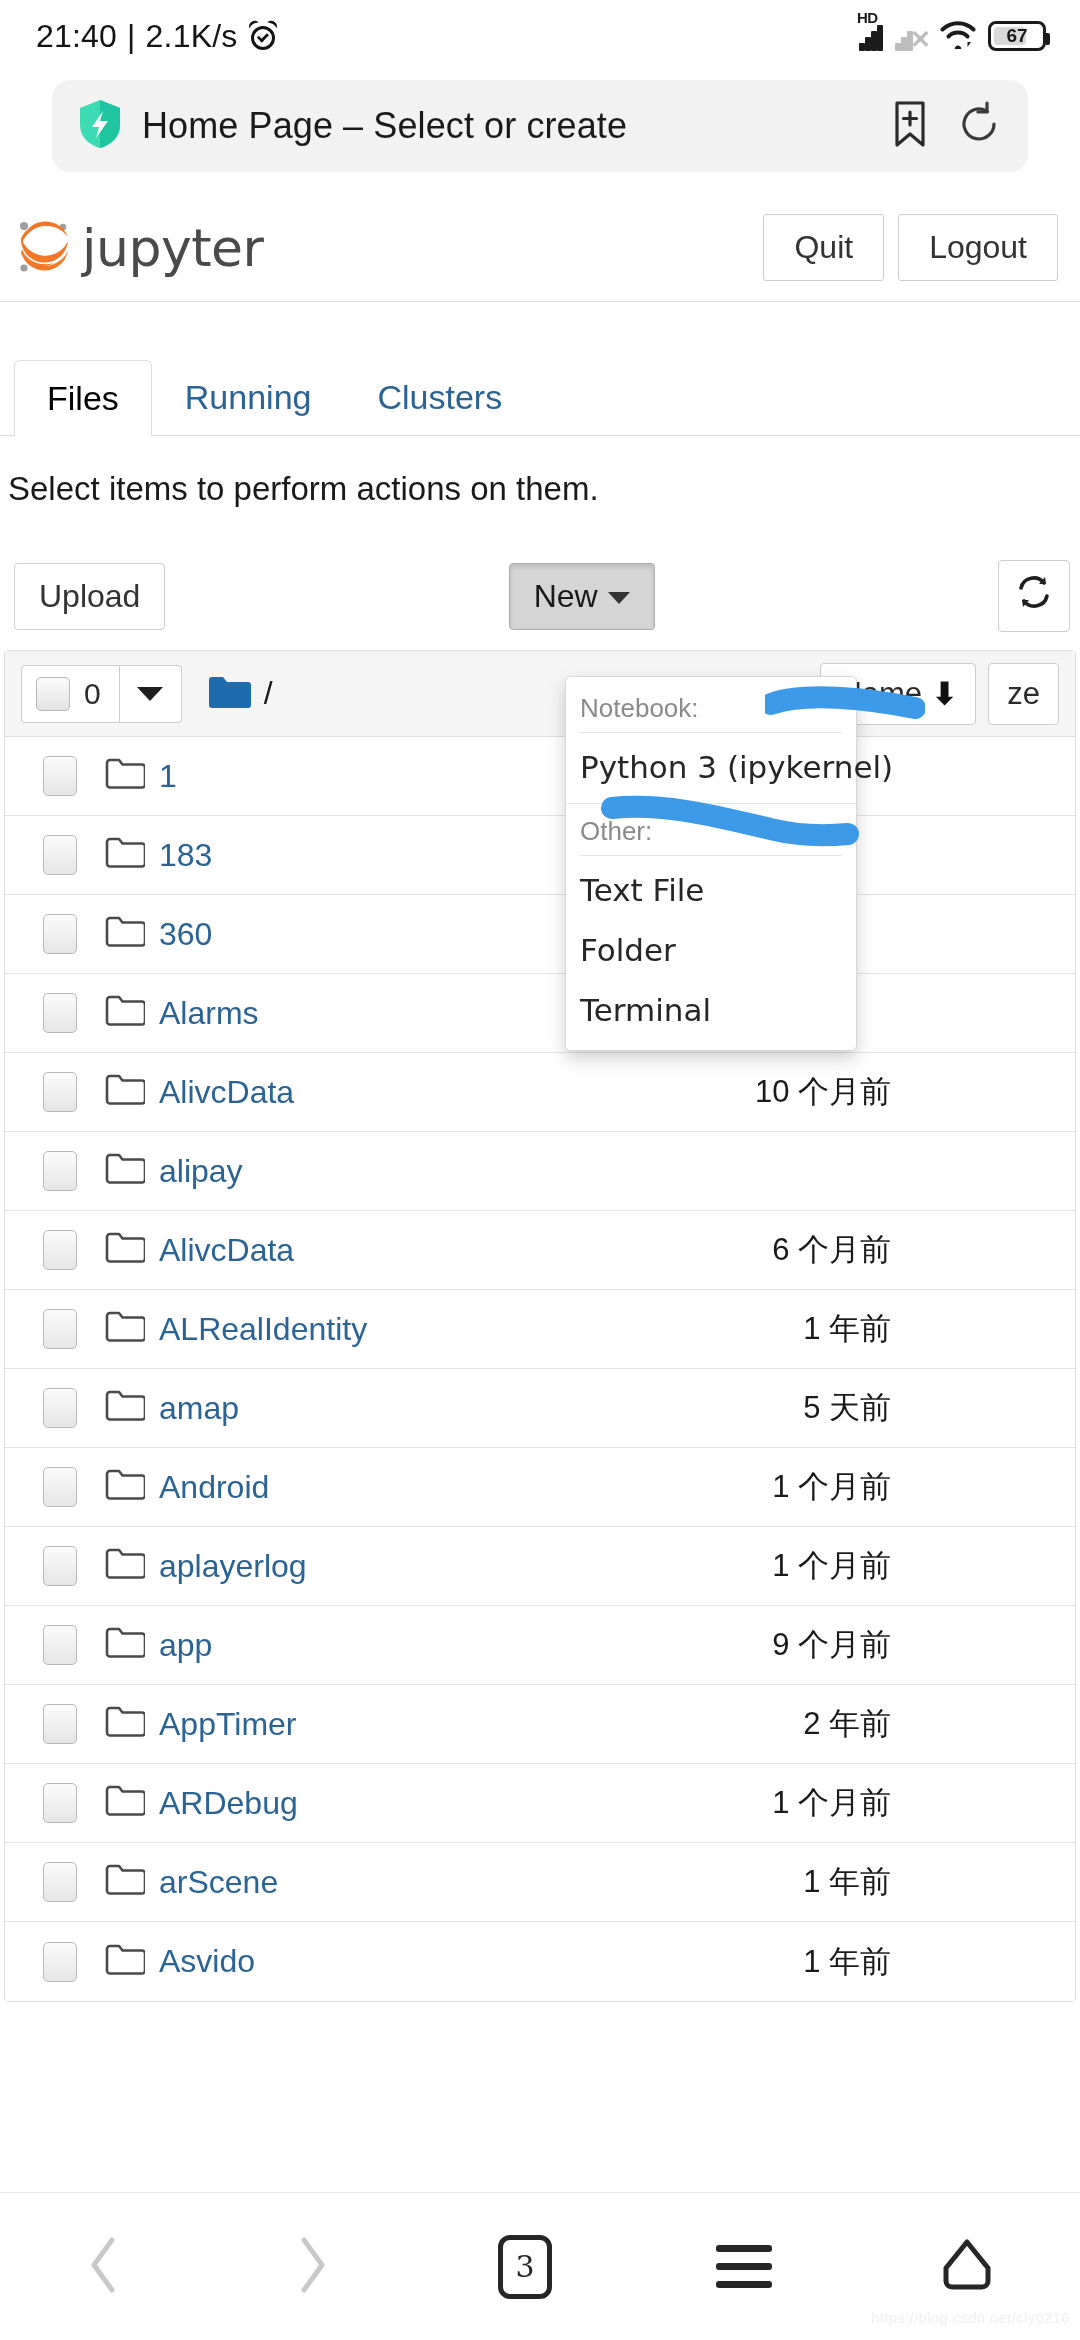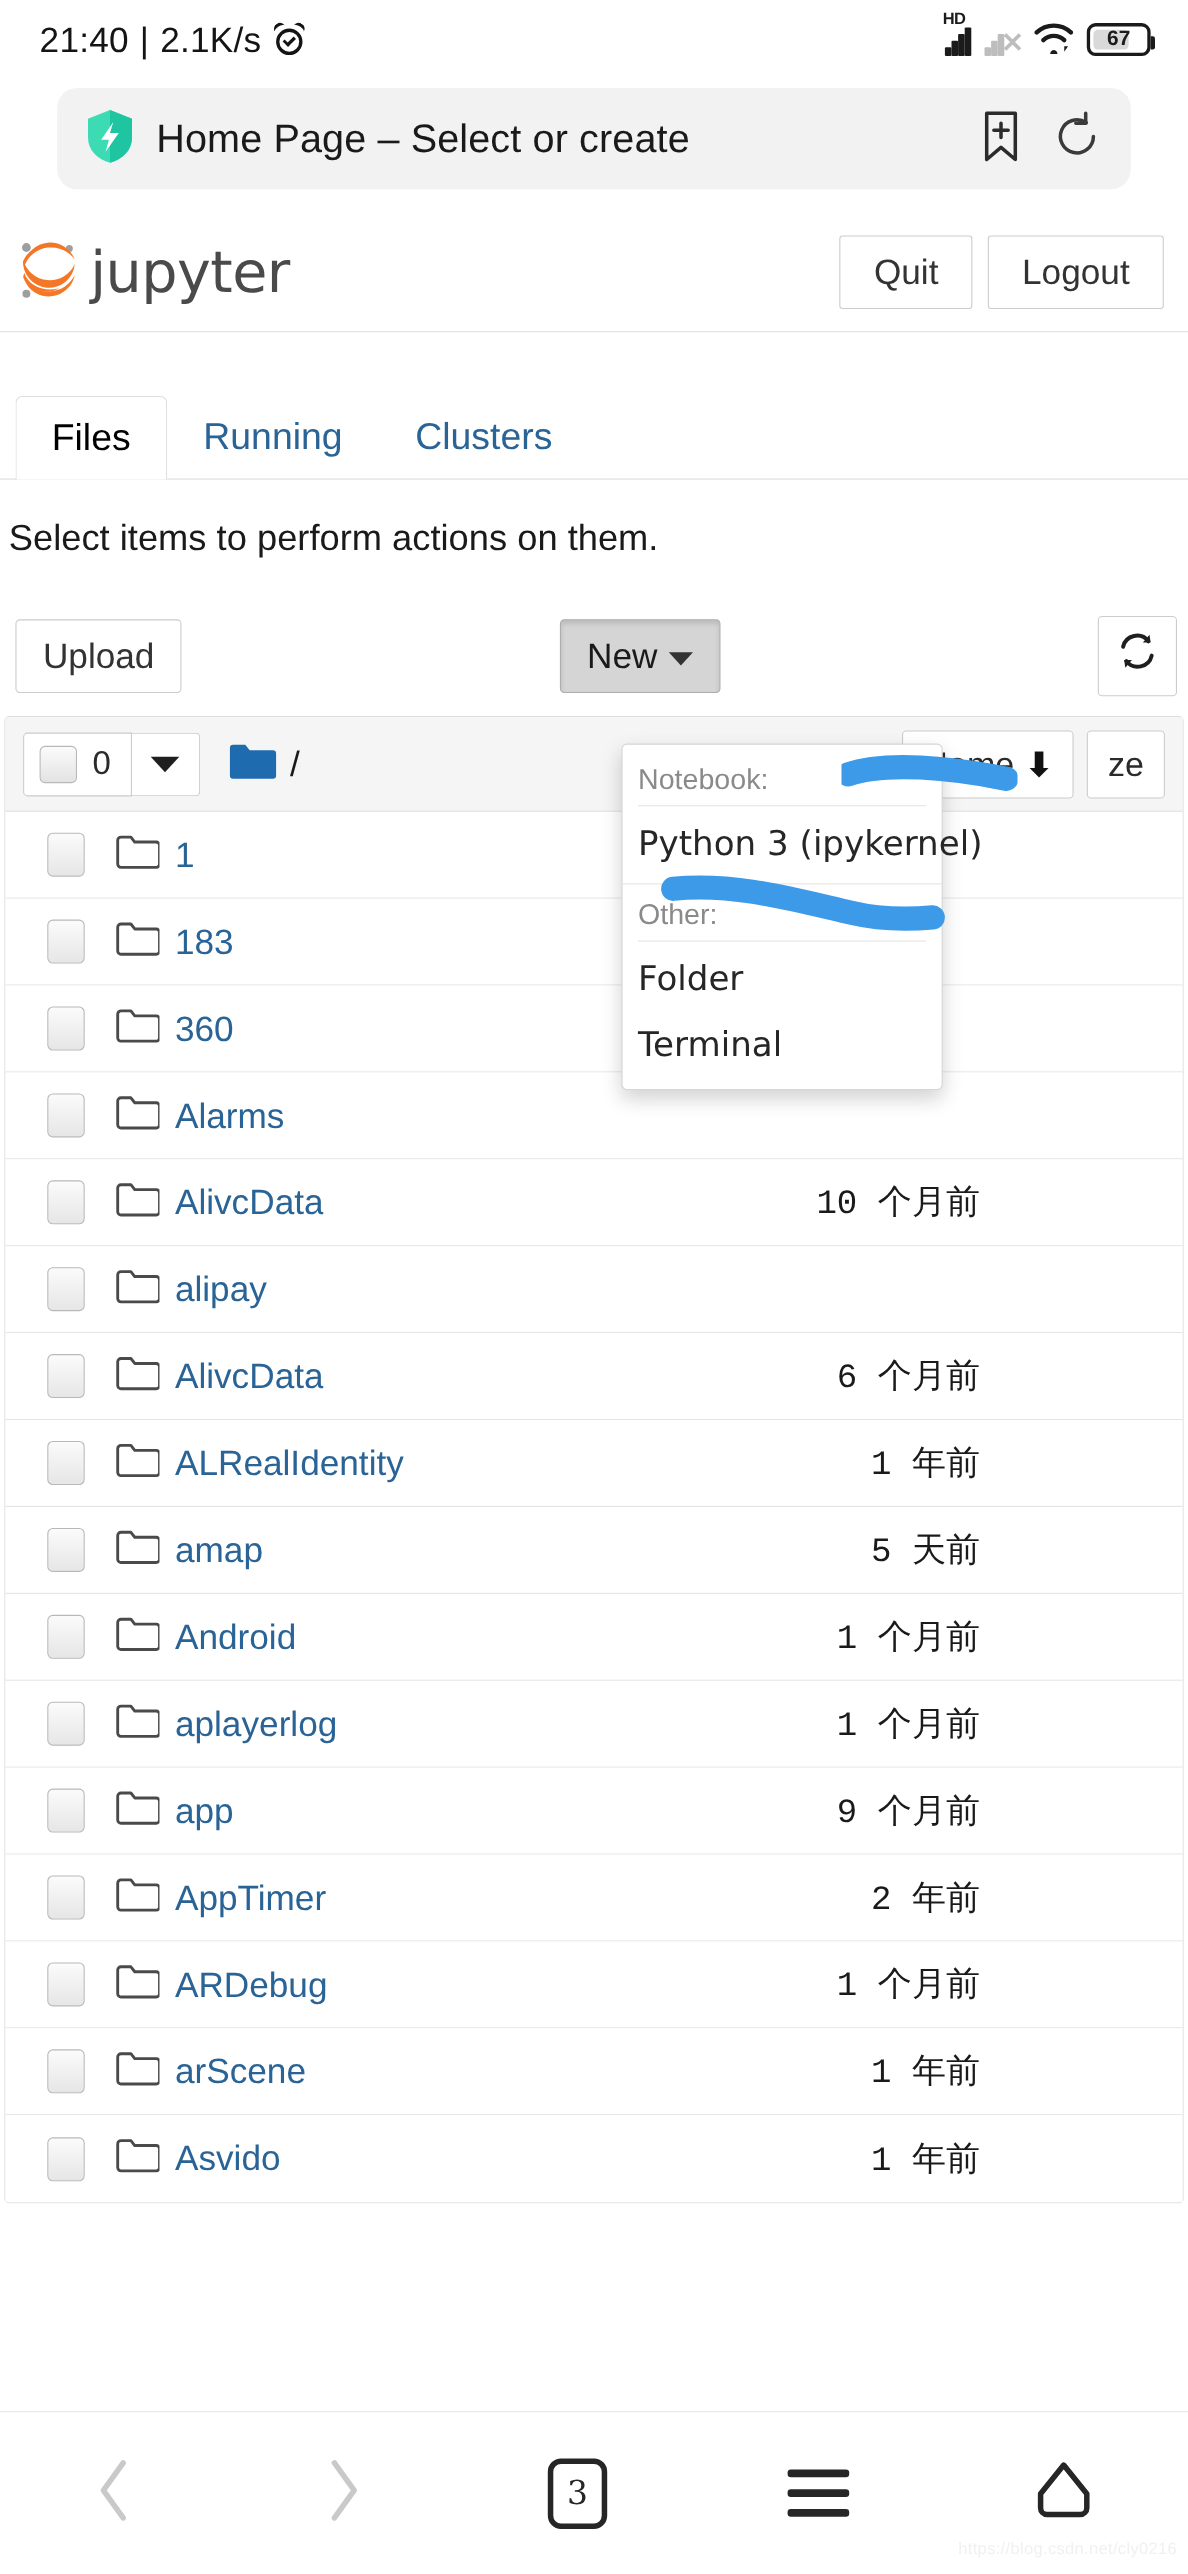--- a/index.html
+++ b/index.html
@@ -205,21 +205,21 @@
     margin-left: 22px; flex: 0 0 auto;
   }
   .folder-ic { margin-left: 28px; flex: 0 0 auto; }
   .row-name {
     font-size: 32px; color: #2a6496; margin-left: 14px;
     white-space: nowrap; overflow: hidden;
   }
   .row-time {
     margin-left: auto; font-size: 31px; color: #1a1a1a;
     padding-right: 168px; white-space: nowrap;
-    font-family: Liberation Mono, monospace;
+    font-family: Liberation Sans, sans-serif;
   }
 
   
   .dropdown {
     position: absolute; left: 565px; top: 676px; width: 292px;
     background: #ffffff; border: 1px solid #d6d6d6; border-radius: 5px;
     box-shadow: 0 8px 18px rgba(0,0,0,0.18); z-index: 40; padding: 8px 0 10px 0;
   }
   .dd-label {
     font-size: 26px; color: #8a8a8a; padding: 8px 14px 6px 14px;
@@ -538,20 +538,21 @@
   </div>
 </div>
 
 <div class="dropdown">
   <div class="dd-label">Notebook:</div>
   <div class="dd-rule"></div>
   <div class="dd-item">Python 3 (ipykernel)</div>
   <div class="dd-divider"></div>
   <div class="dd-label">Other:</div>
   <div class="dd-rule"></div>
+  <div class="dd-item">Text File</div>
   <div class="dd-item">Folder</div>
   <div class="dd-item">Terminal</div>
 </div>
 
 <div class="hl" style="left:765px; top:686px;">
   <svg width="160" height="40" viewBox="0 0 160 40">
     <path d="M6 18 C40 6 100 12 150 22" stroke="#3d9ae8" stroke-width="22" stroke-linecap="round" fill="none"></path>
   </svg>
 </div>
 <div class="hl" style="left:600px; top:790px;">

